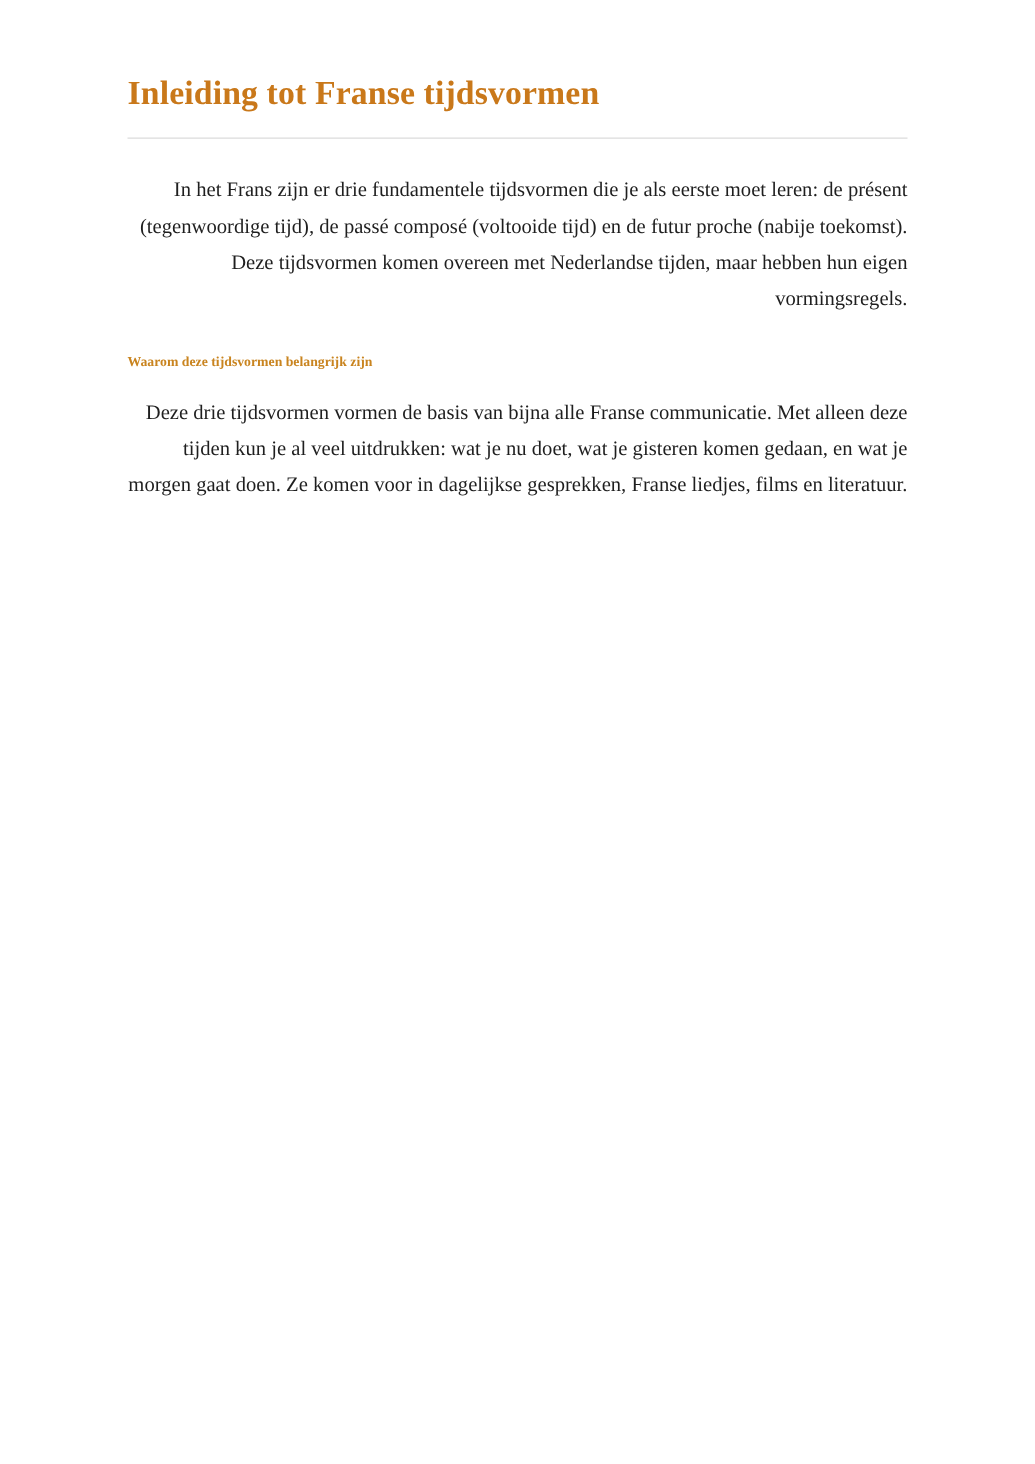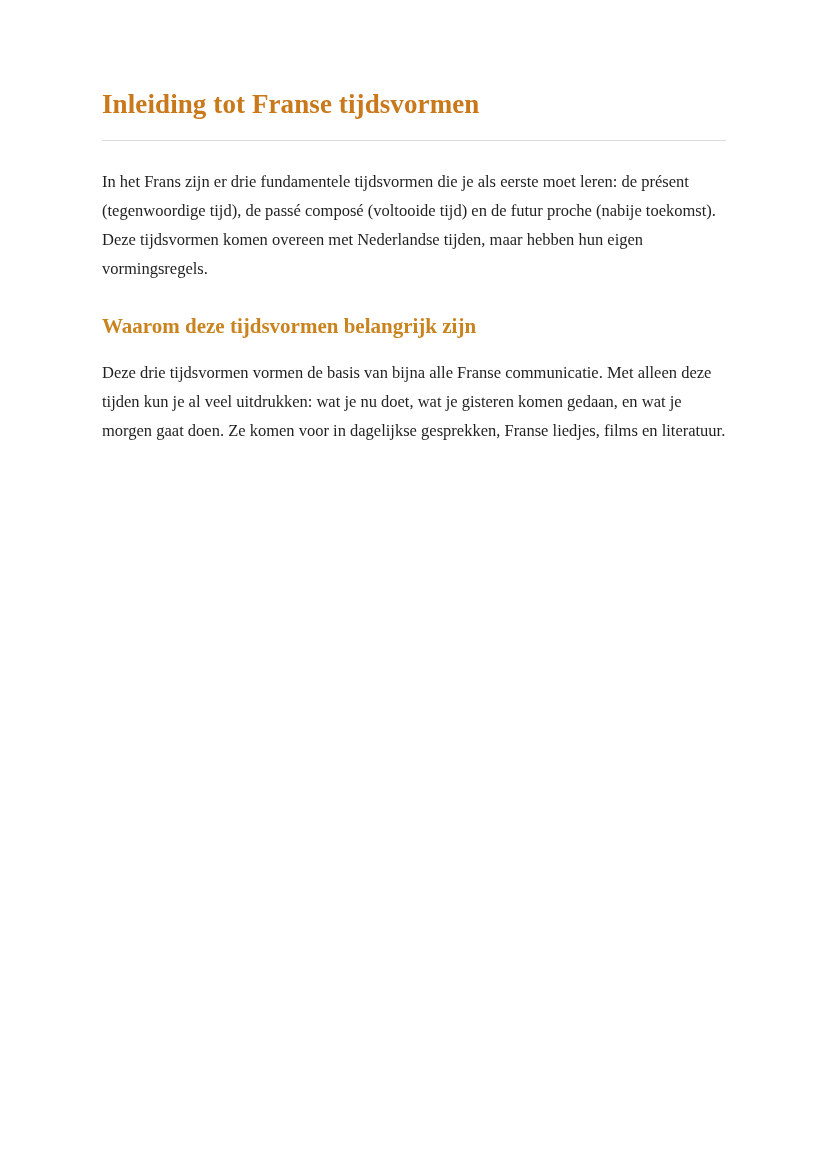--- a/index.html
+++ b/index.html
@@ -11,21 +11,21 @@
     height: 1171px;
     background: #ffffff;
     font-family: "Liberation Serif", "DejaVu Serif", serif;
     color: #1d1d1d;
     overflow: hidden;
   }
   .page {
     box-sizing: border-box;
     width: 828px;
     height: 1171px;
-    padding: 88px 102px 0 102px;
+    padding: 58px 102px 0 102px;
   }
   .article {
     width: 624px;
   }
   h1.doc-title {
     margin: 0;
     padding: 0 0 18px 0;
     font-size: 27px;
     line-height: 1.25;
     font-weight: bold;
@@ -36,28 +36,28 @@
     height: 1px;
     background: #dcdcdc;
     width: 100%;
     margin: 0 0 26px 0;
   }
   p.body-text {
     margin: 0 0 22px 0;
     font-size: 16.5px;
     line-height: 29px;
     color: #1f1f1f;
-    text-align: left;
+    text-align: right;
   }
   p.body-text:last-child {
     margin-bottom: 0;
   }
   h2.sub-heading {
     margin: 30px 0 18px 0;
-    font-size: 21px;
+    font-size: 11px;
     line-height: 1.3;
     font-weight: bold;
     color: #c9841f;
   }
 </style>
 </head>
 <body>
 
 <div class="page">
   <article class="article">

